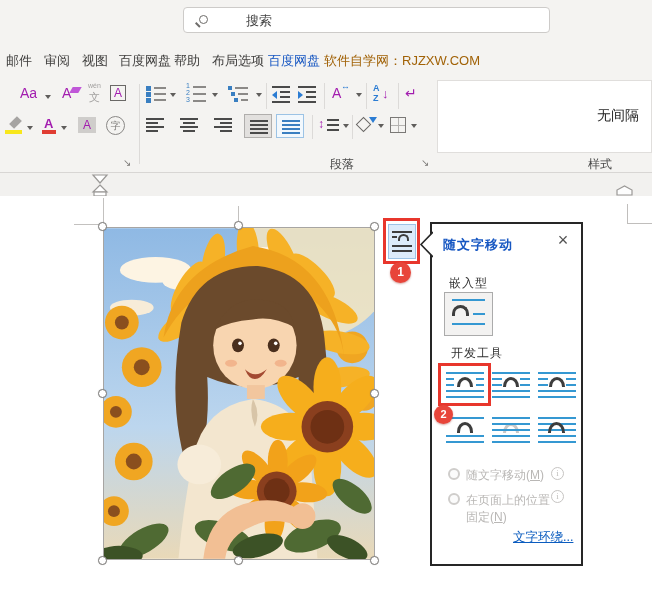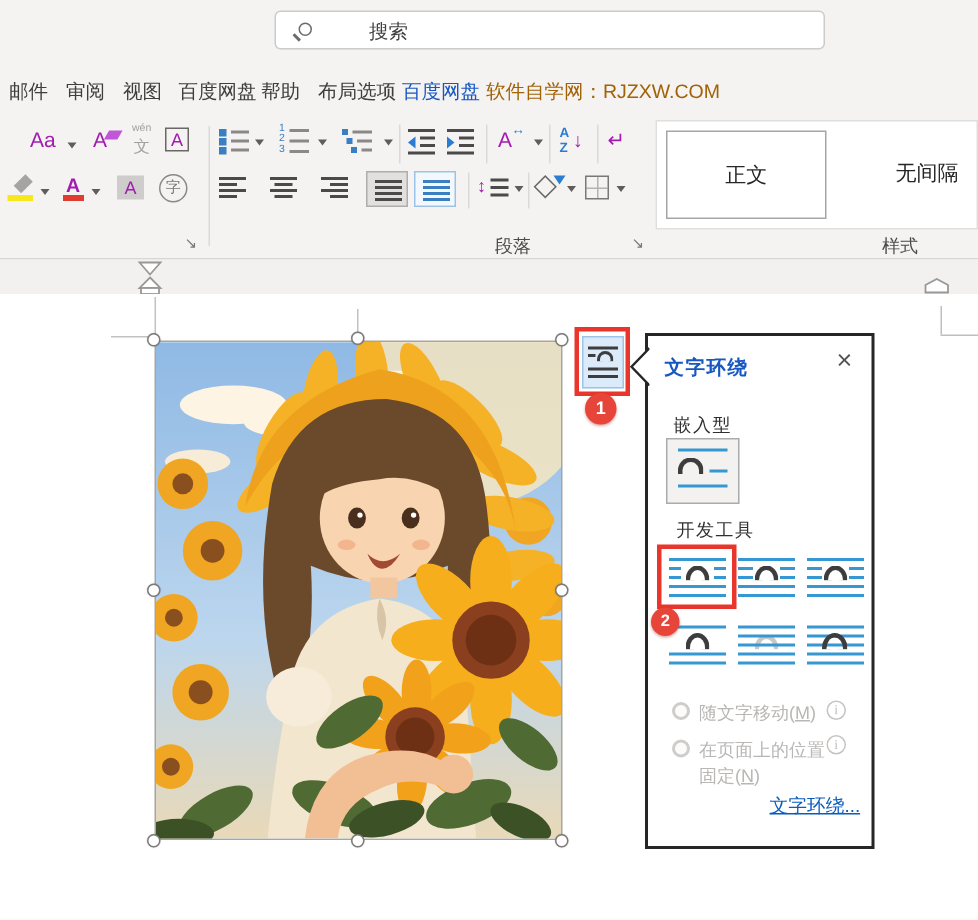--- a/index.html
+++ b/index.html
@@ -210,21 +210,20 @@
   <span class="abs" style="left:390px;top:40px;width:16px;height:16px;border:1px solid #7a7876;background:
       linear-gradient(#b5b3b1,#b5b3b1) 50% 0/1px 100% no-repeat,
       linear-gradient(#b5b3b1,#b5b3b1) 0 50%/100% 1px no-repeat"></span>
   <span class="abs caret" style="left:411px;top:47px"></span>
 
   <span class="abs lbl" style="left:302px;top:79px;width:80px;text-align:center">段落</span>
   <span class="abs launcher" style="left:421px;top:80px">↘</span>
 </div>
 
 <div class="abs" id="stylepanel">
-  <div class="abs" id="style-sel">正文</div>
   <div class="abs" id="style-2">无间隔</div>
 </div>
 <span class="abs lbl" style="left:560px;top:156px;width:80px;text-align:center">样式</span>
 
 <div class="abs" id="rulerband">
   <div class="abs" id="rulerstrip"></div>
   <div id="rnums">
       <span class="abs rnum" style="left: 118px;">2</span>
       <span class="abs rnum" style="left: 143px;">4</span>
       <span class="abs rnum" style="left: 168px;">6</span>
@@ -389,21 +388,21 @@
   <span class="miniln" style="left:3px;top:25px;width:20px"></span>
 </div>
 <div class="abs" id="lob-red"></div>
 <div class="abs badge" style="left:390px;top:262px;width:21px;height:21px;font-size:12px;line-height:21px">1</div>
 
 <svg class="abs" id="notch" width="14" height="27">
   <path d="M14 1 L2 13.5 L14 26" fill="#ffffff" stroke="#262626" stroke-width="1.6"></path>
 </svg>
 
 <div class="abs" id="popup">
-  <span class="abs" id="pp-title">文字环绕</span>
+  <span class="abs" id="pp-title">随文字移动</span>
   <span class="abs" id="pp-close">×</span>
 
   <span class="abs pp-sub" style="left:17px;top:51px">嵌入型</span>
   <div class="abs" id="inline-btn">
     <span class="wline" style="left:7px;top:6px;width:33px"></span>
     <span class="abs arch" style="left:7px;top:12px;width:17px;height:11px;border-width:3.5px;border-radius:9px 9px 0 0"></span>
     <span class="wline" style="left:28px;top:20px;width:12px"></span>
     <span class="wline" style="left:7px;top:30px;width:33px"></span>
   </div>
 

